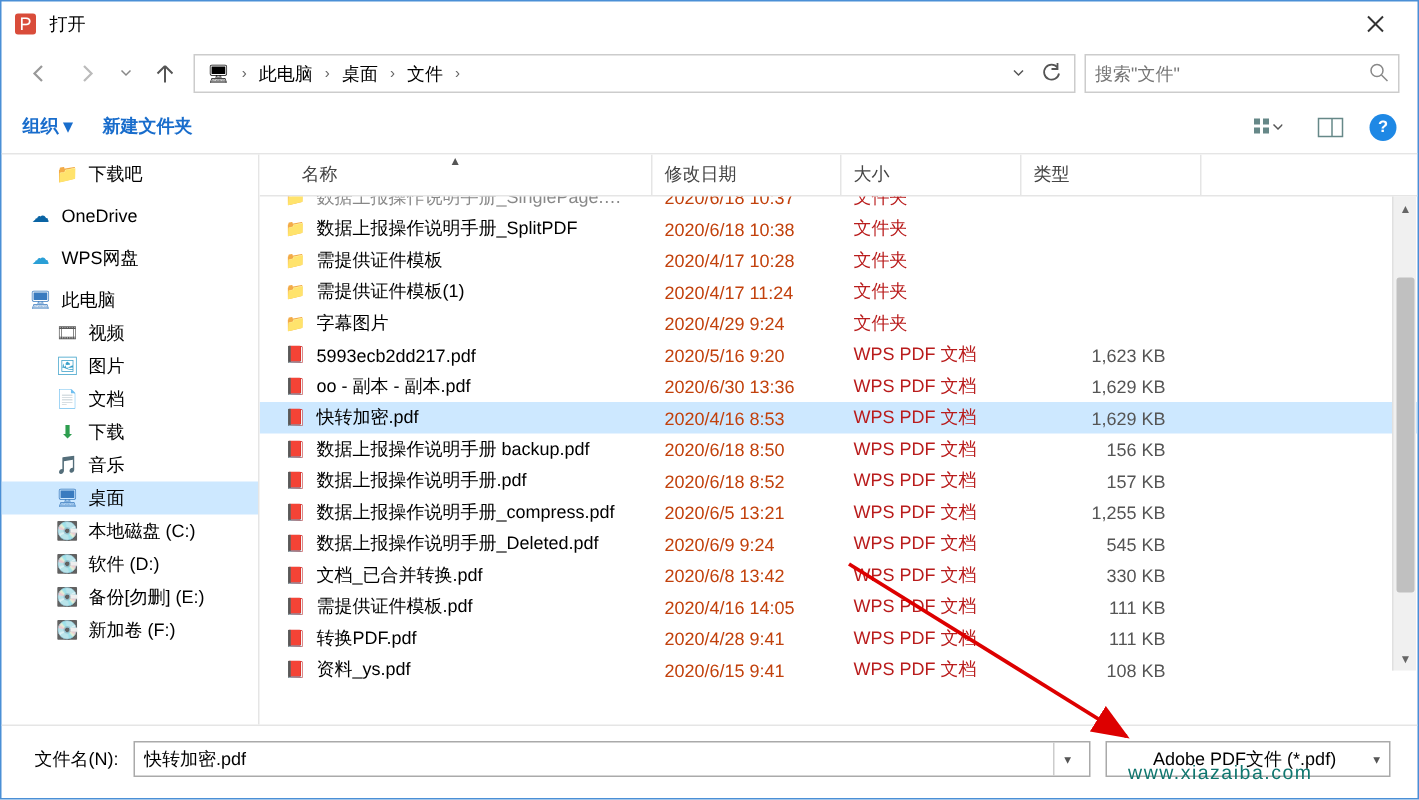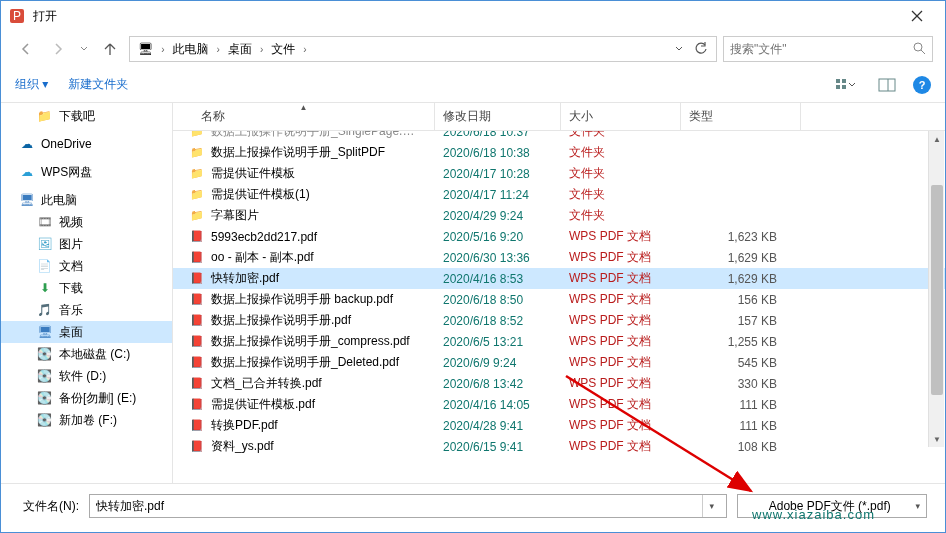--- a/index.html
+++ b/index.html
@@ -14,21 +14,21 @@
 .navdrop { width: 14px; display: flex; align-items: center; justify-content: center; color: #888; }
 .addrbar { flex: 1; height: 26px; border: 1px solid #ccc; display: flex; align-items: center; padding: 0 4px; gap: 2px; background: #fff; }
 .addrbar .seg { padding: 2px 4px; }
 .addrbar .chev { color: #666; font-size: 10px; padding: 0 2px; }
 .addrbar .spacer { flex: 1; }
 .addrtools { display: flex; align-items: center; }
 .addrtool { width: 22px; height: 24px; display: flex; align-items: center; justify-content: center; color: #555; }
 .searchbox { width: 210px; height: 26px; border: 1px solid #ccc; display: flex; align-items: center; padding: 0 6px; color: #888; gap: 6px; }
 .searchbox input { border: none; outline: none; flex: 1; font-size: 12px; color: #333; }
 .toolbar { height: 36px; display: flex; align-items: center; padding: 0 14px; gap: 20px; border-bottom: 1px solid #e5e5e5; }
-.toolbar .lft { display: flex; gap: 20px; }
+.toolbar .lft { display: flex; gap: 20px; font-weight: bold; }
 .toolbar .lft .tbtn { color: #196dcc; cursor: pointer; }
 .toolbar .rgt { margin-left: auto; display: flex; gap: 10px; align-items: center; }
 .viewbtn { width: 32px; height: 22px; display: flex; align-items: center; justify-content: center; }
 .helpic { width: 18px; height: 18px; border-radius: 50%; background: #1e88e5; color: #fff; display: flex; align-items: center; justify-content: center; font-size: 11px; font-weight: bold; }
 .content { display: flex; height: 380px; }
 .sidebar { width: 172px; border-right: 1px solid #e5e5e5; overflow-y: auto; padding-top: 2px; }
 .side-item { height: 22px; display: flex; align-items: center; padding-left: 18px; gap: 6px; cursor: pointer; white-space: nowrap; }
 .side-item.lv2 { padding-left: 36px; }
 .side-item.sel { background: #cde8ff; }
 .side-ic { width: 16px; height: 16px; display: flex; align-items: center; justify-content: center; font-size: 12px; }
@@ -39,21 +39,21 @@
 .col-date { width: 126px; }
 .col-type { width: 120px; }
 .col-size { width: 120px; }
 .sortarr { position: absolute; top: 0; left: 50%; transform: translateX(-50%); font-size: 8px; color: #555; }
 .filelist { flex: 1; overflow-y: auto; }
 .row { height: 21px; display: flex; align-items: center; cursor: pointer; }
 .row.sel { background: #cde8ff; }
 .row.cut { color: #888; }
 .cell { padding: 0 8px; overflow: hidden; white-space: nowrap; text-overflow: ellipsis; }
 .c-name { width: 262px; display: flex; align-items: center; gap: 6px; padding-left: 16px; }
-.c-date { width: 126px; color: #0f766e; }
+.c-date { width: 126px; color: #c2410c; }
 .c-type { width: 120px; color: #b91c1c; }
 .c-size { width: 120px; color: #555; text-align: right; padding-right: 24px; }
 .fic { width: 16px; height: 16px; display: flex; align-items: center; justify-content: center; font-size: 11px; }
 .fic.folder { color: #f0c04a; }
 .fic.pdf { color: #d0382a; }
 .bottombar { padding: 10px 18px; display: flex; flex-direction: column; gap: 14px; border-top: 1px solid #e5e5e5; }
 .fnrow { display: flex; align-items: center; gap: 10px; }
 .fnlabel { width: 60px; text-align: right; }
 .fninput { flex: 1; height: 24px; border: 1px solid #aaa; padding: 0 6px; display: flex; align-items: center; }
 .fninput input { border: none; outline: none; width: 100%; font-size: 12px; }

